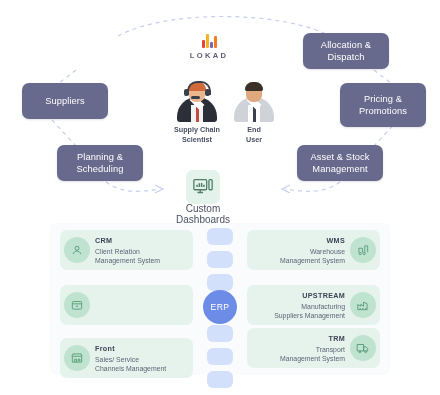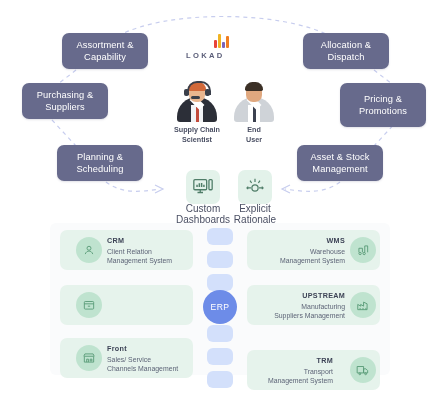--- a/index.html
+++ b/index.html
@@ -32,21 +32,21 @@
   .pbox span{display:block;}
 
   #box-assortment {left:62px; top:33px; width:86px; height:36px;}
   #box-purchasing {left:22px; top:83px; width:86px; height:36px;}
   #box-planning   {left:57px; top:145px;width:86px; height:36px;}
   #box-allocation {left:303px;top:33px; width:86px; height:36px;}
   #box-pricing    {left:340px;top:83px; width:86px; height:44px;}
   #box-asset      {left:297px;top:145px;width:86px; height:36px;}
 
   
-  #logo{position:absolute;left:186px;top:33px;width:70px;height:30px;}
+  #logo{position:absolute;left:174px;top:33px;width:70px;height:30px;text-align:center;}
   #logo-mark{height:15px;display:flex;align-items:flex-end;justify-content:center;gap:1px;}
   #logo-mark i{display:block;width:3px;border-radius:1px;}
   #logo-mark i.b1{height:8px; background:#e8443a;}
   #logo-mark i.b2{height:14px;background:#f0b323;}
   #logo-mark i.b3{height:6px; background:#7b63b8;}
   #logo-mark i.b4{height:12px;background:#f07d21;}
   #logo-text{
     margin-top:3px;font-size:7.6px;letter-spacing:2.3px;
     color:#5a5d78;font-weight:600;
   }
@@ -113,28 +113,28 @@
   #systems-panel{
     position:absolute;left:50px;top:223px;width:340px;height:152px;
     background:#fafbfc;border-radius:6px;
   }
   .syscard{
     position:absolute;width:133px;height:40px;
     background:#e6f3ec;border-radius:7px;
     display:flex;align-items:center;
     box-sizing:border-box;
   }
-  .syscard.left {left:60px;padding:0 6px 0 16px;}
+  .syscard.left {left:60px;padding:0 6px 0 4px;}
   .syscard.right{left:247px;padding:0 4px 0 6px;flex-direction:row-reverse;}
   #card-crm     {top:230px;}
   #card-oms     {top:285px;}
   #card-front   {top:338px;}
   #card-wms     {top:230px;}
   #card-upstream{top:285px;}
-  #card-trm     {top:350px;gap:12px;}
+  #card-trm     {top:328px;}
 
   .sys-badge{
     width:26px;height:26px;min-width:26px;border-radius:50%;
     background:#bfe3cf;
     display:flex;align-items:center;justify-content:center;
     flex:0 0 auto;
   }
   .sys-text{flex:1;padding:0 5px;}
   .syscard.left  .sys-text{text-align:left;}
   .syscard.right .sys-text{text-align:right;}
@@ -172,29 +172,22 @@
     <path d="M 52 120 L 76 146" fill="none" stroke="#c7cdee" stroke-width="1.2" stroke-dasharray="4 4"></path>
     <path d="M 106 182 C 122 194, 140 192, 160 189" fill="none" stroke="#c7cdee" stroke-width="1.2" stroke-dasharray="4 4"></path>
     <path d="M 155 185 L 163 189 L 155 193" fill="none" stroke="#c7cdee" stroke-width="1.2"></path>
 
     <path d="M 374 70 L 392 84" fill="none" stroke="#c7cdee" stroke-width="1.2" stroke-dasharray="4 4"></path>
     <path d="M 398 120 L 374 146" fill="none" stroke="#c7cdee" stroke-width="1.2" stroke-dasharray="4 4"></path>
     <path d="M 340 182 C 324 194, 305 192, 285 189" fill="none" stroke="#c7cdee" stroke-width="1.2" stroke-dasharray="4 4"></path>
     <path d="M 290 185 L 282 189 L 290 193" fill="none" stroke="#c7cdee" stroke-width="1.2"></path>
   </svg>
 
-  <div class="pbox" id="box-assortment">
-    <div>
-      <span>Assortment &amp;</span>
-      <span>Capability</span>
-    </div>
-  </div>
   <div class="pbox" id="box-purchasing">
     <div>
-      <span>Purchasing &amp;</span>
       <span>Suppliers</span>
     </div>
   </div>
   <div class="pbox" id="box-planning">
     <div>
       <span>Planning &amp;</span>
       <span>Scheduling</span>
     </div>
   </div>
   <div class="pbox" id="box-allocation">
@@ -268,34 +261,20 @@
         <path d="M5.5 12v-2.5M8 12V8M10.5 12v-4.5M13 12V9.5" stroke-width="1.6"></path>
         <rect x="18.5" y="4" width="3.5" height="11" rx="1"></rect>
       </svg>
     </div>
     <div class="outicon-label">
       <span>Custom</span><br>
       <span>Dashboards</span>
     </div>
   </div>
 
-  <div class="outicon" id="out-rationale">
-    <div class="outicon-tile">
-      <svg width="22" height="22" viewBox="0 0 24 24" fill="none" stroke="#4f7d68" stroke-width="1.3">
-        <circle cx="12" cy="13" r="3.4"></circle>
-        <path d="M12 6.6V3M8.3 7.6L6.6 5M15.7 7.6L17.4 5"></path>
-        <path d="M7.6 13H3.6M20.4 13h-4"></path>
-        <path d="M4.6 11.6L3.2 13l1.4 1.4M19.4 11.6L20.8 13l-1.4 1.4"></path>
-      </svg>
-    </div>
-    <div class="outicon-label">
-      <span>Explicit</span><br>
-      <span>Rationale</span>
-    </div>
-  </div>
 
   <div id="systems-panel"></div>
 
   <div class="syscard left" id="card-crm">
     <div class="sys-badge">
       <svg width="14" height="14" viewBox="0 0 24 24" fill="none" stroke="#5a9c79" stroke-width="1.6">
         <circle cx="12" cy="9" r="3.4"></circle>
           <path d="M5.5 19c1.3-3.6 4-5.2 6.5-5.2s5.2 1.6 6.5 5.2"></path>
       </svg>
     </div>

